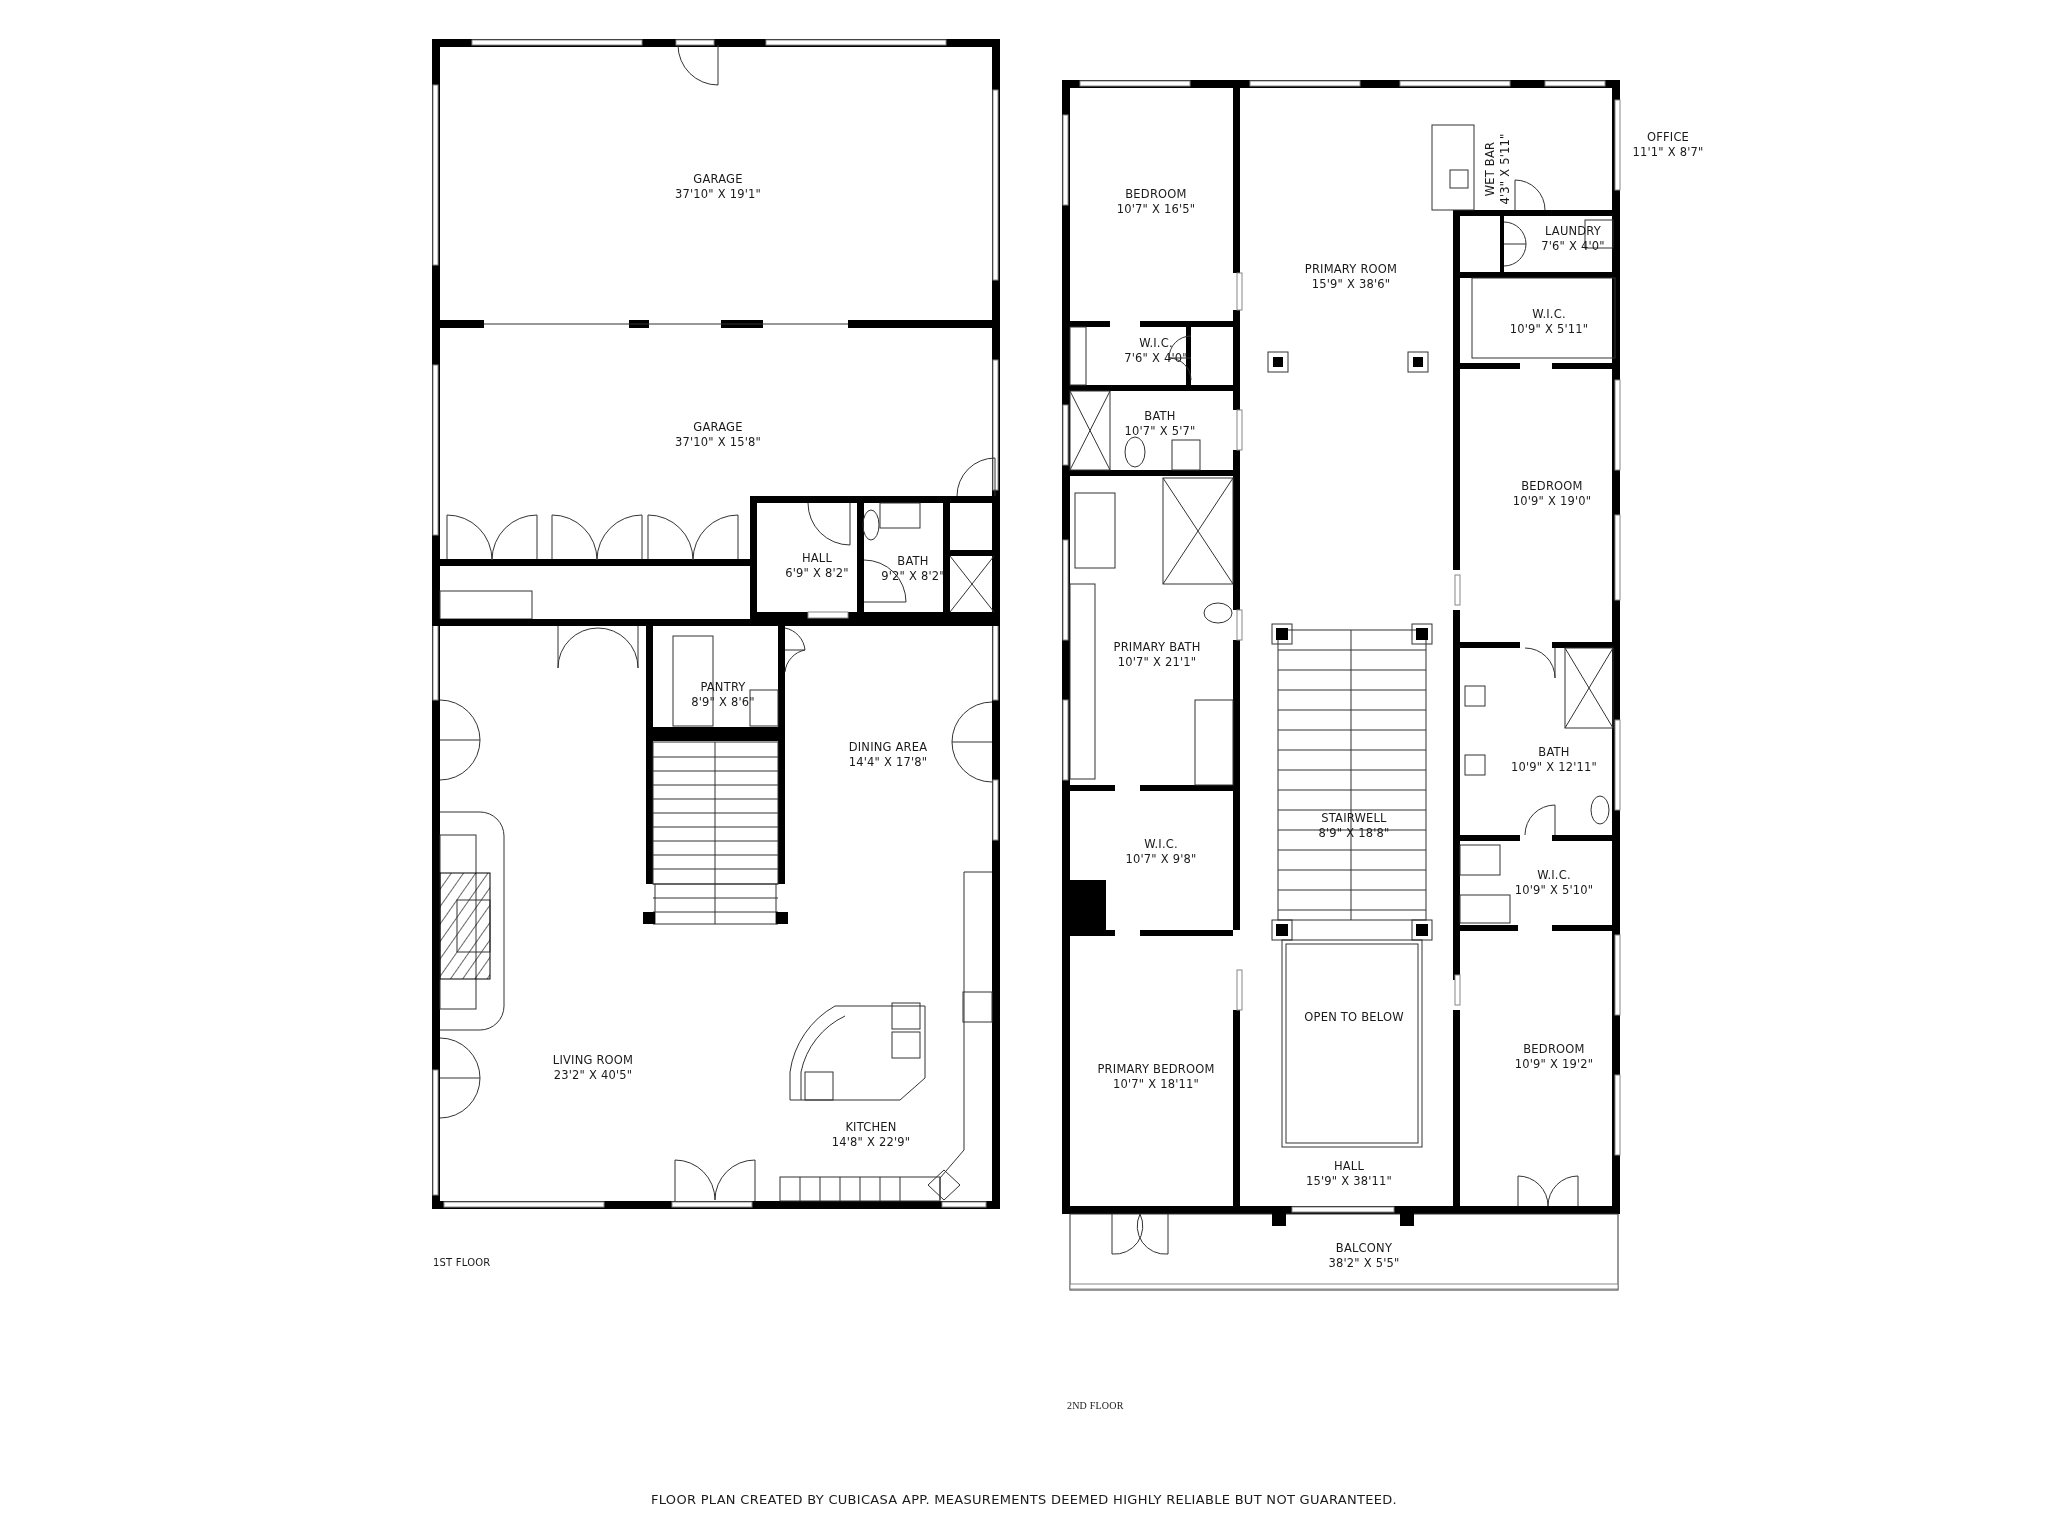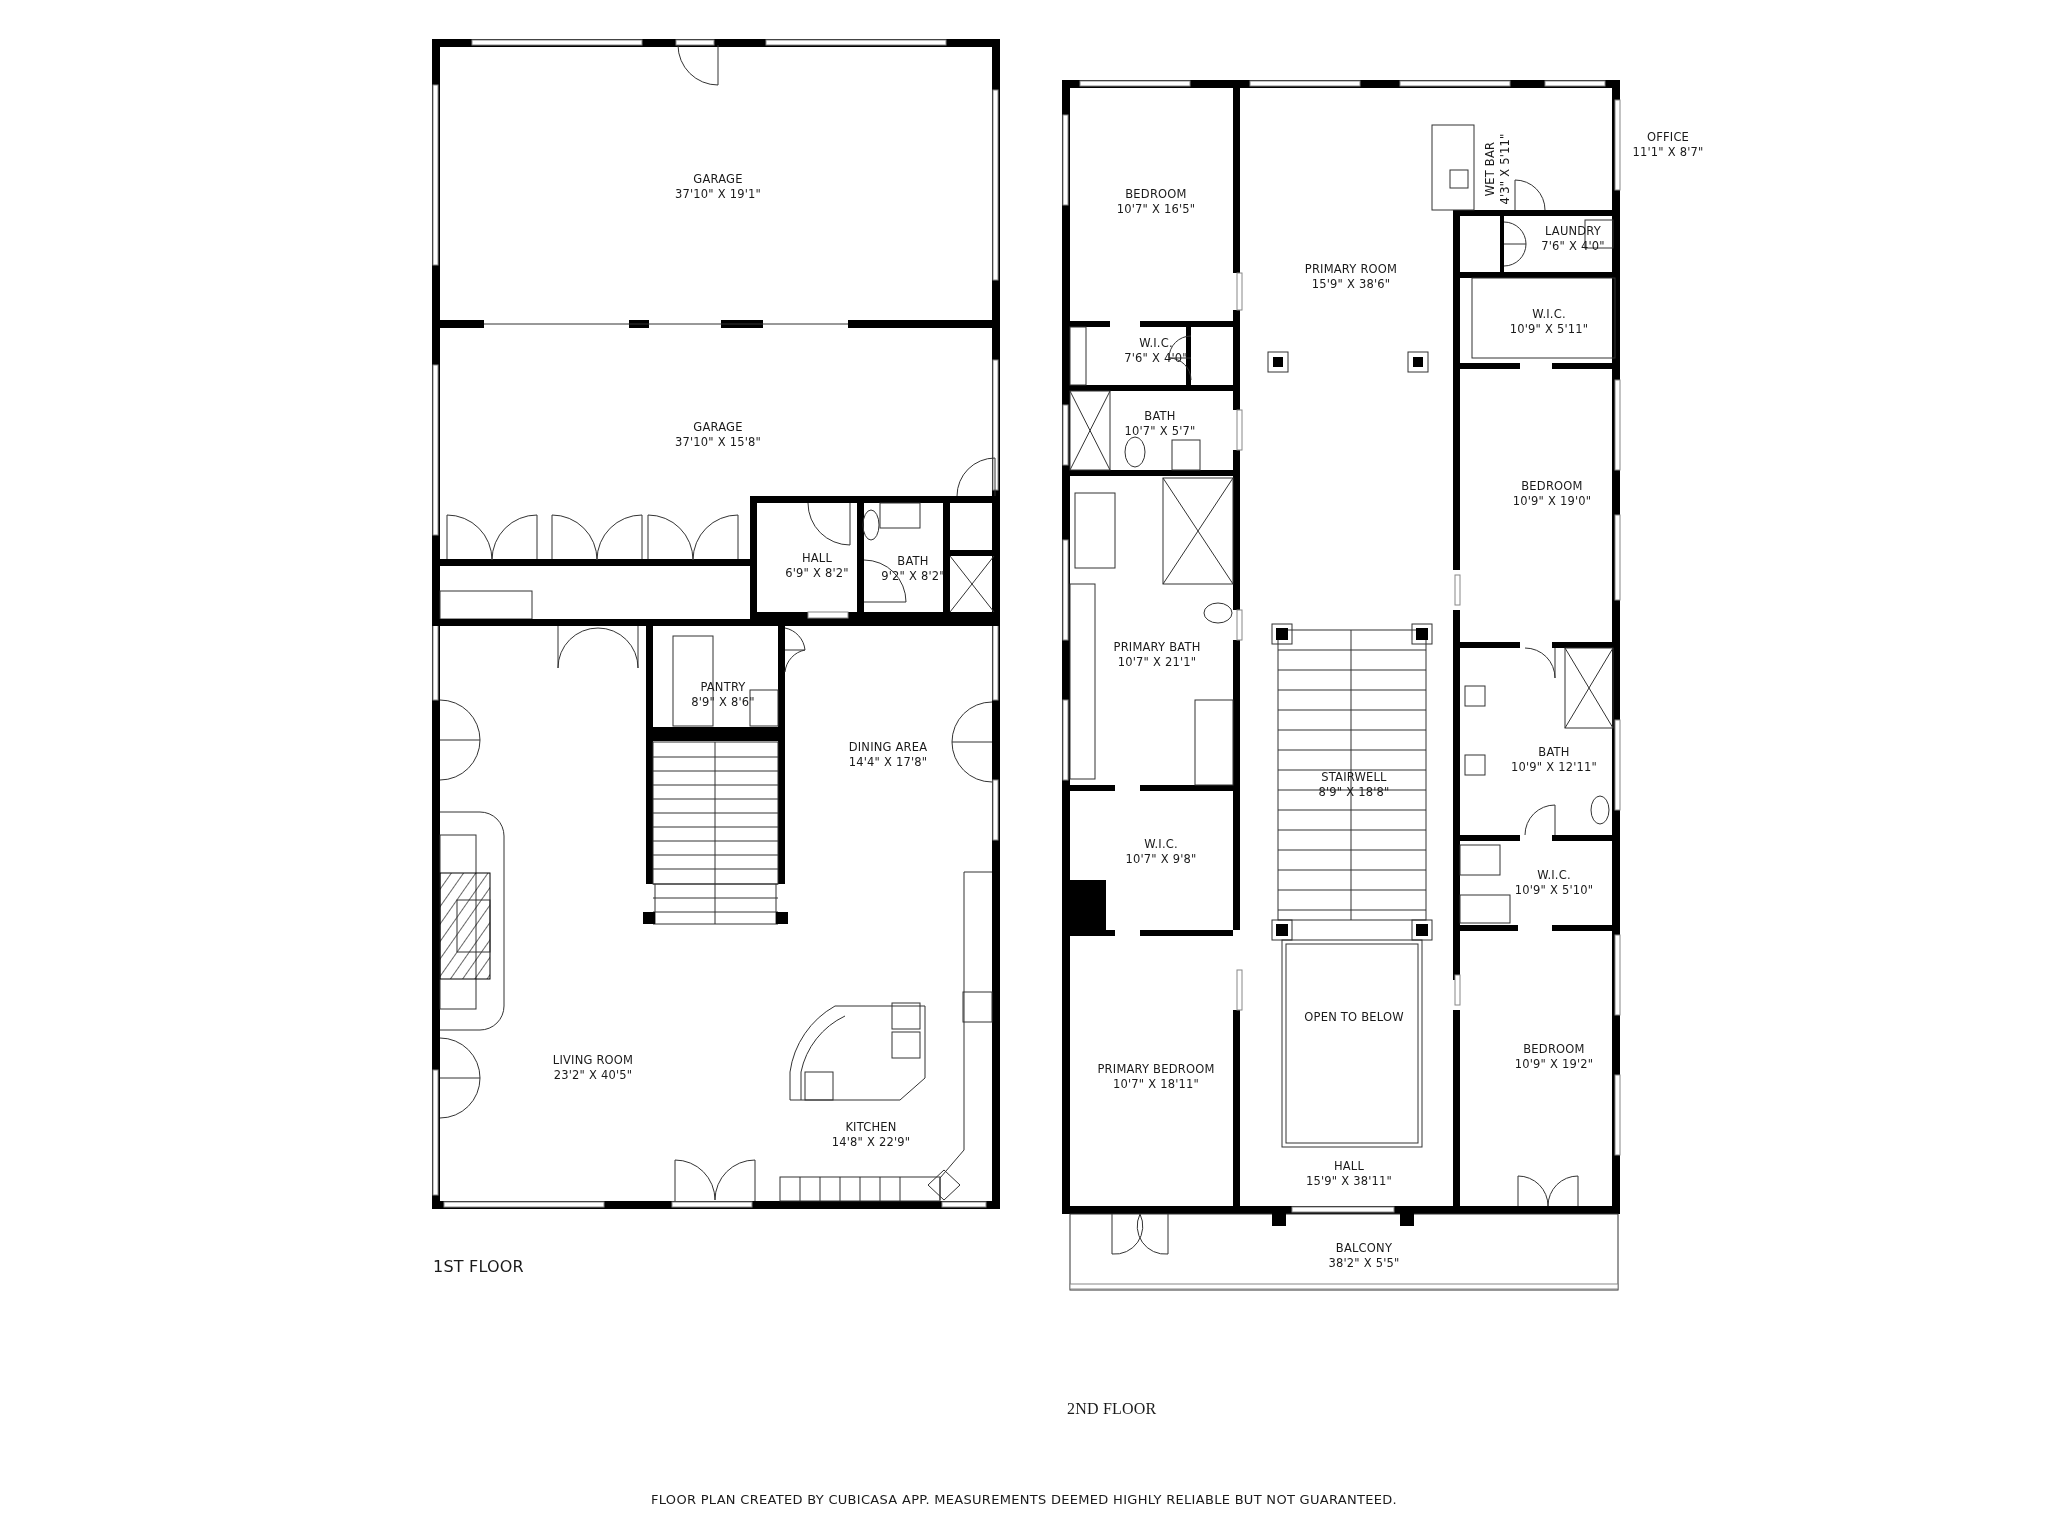--- a/index.html
+++ b/index.html
@@ -1,21 +1,21 @@
 <!DOCTYPE html>
 <html><head>
 <meta charset="utf-8">
 <style>
   html,body{margin:0;padding:0;background:#ffffff;}
   body{width:2048px;height:1536px;position:relative;overflow:hidden;font-family:"DejaVu Sans","Liberation Sans",sans-serif;color:#222;}
   svg.plan{position:absolute;left:0;top:0;width:2048px;height:1536px;}
   .lbl{position:absolute;transform:translate(-50%,-50%);text-align:center;font-size:11.5px;line-height:15px;color:#1a1a1a;white-space:nowrap;letter-spacing:0.2px;}
   .lbl .dim{display:block;}
   .rot{transform:translate(-50%,-50%) rotate(-90deg);}
-  .floor-label{position:absolute;font-size:16px;color:#1a1a1a;letter-spacing:0.2px;}
+  .floor-label{position:absolute;font-size:10px;color:#1a1a1a;letter-spacing:0.2px;}
   .footer{position:absolute;left:50%;top:1499px;transform:translate(-50%,-50%);font-size:13px;color:#1a1a1a;letter-spacing:0.3px;white-space:nowrap;}
   .wall{fill:#000;}
   .thin{stroke:#333;stroke-width:1;fill:none;}
   .win{stroke:#888;stroke-width:1;fill:#fff;}
 </style>
 </head>
 <body>
 
 <svg class="plan" viewBox="0 0 2048 1536" xmlns="http://www.w3.org/2000/svg">
 
@@ -350,21 +350,21 @@
   <span class="dim">10'7" X 5'7"</span>
 </div>
 <div class="lbl" style="left:1552px;top:494px;">
   <span>BEDROOM</span>
   <span class="dim">10'9" X 19'0"</span>
 </div>
 <div class="lbl" style="left:1157px;top:655px;">
   <span>PRIMARY BATH</span>
   <span class="dim">10'7" X 21'1"</span>
 </div>
-<div class="lbl" style="left:1354px;top:785px;">
+<div class="lbl" style="left:1354px;top:826px;">
   <span>STAIRWELL</span>
   <span class="dim">8'9" X 18'8"</span>
 </div>
 <div class="lbl" style="left:1554px;top:760px;">
   <span>BATH</span>
   <span class="dim">10'9" X 12'11"</span>
 </div>
 <div class="lbl" style="left:1161px;top:852px;">
   <span>W.I.C.</span>
   <span class="dim">10'7" X 9'8"</span>

